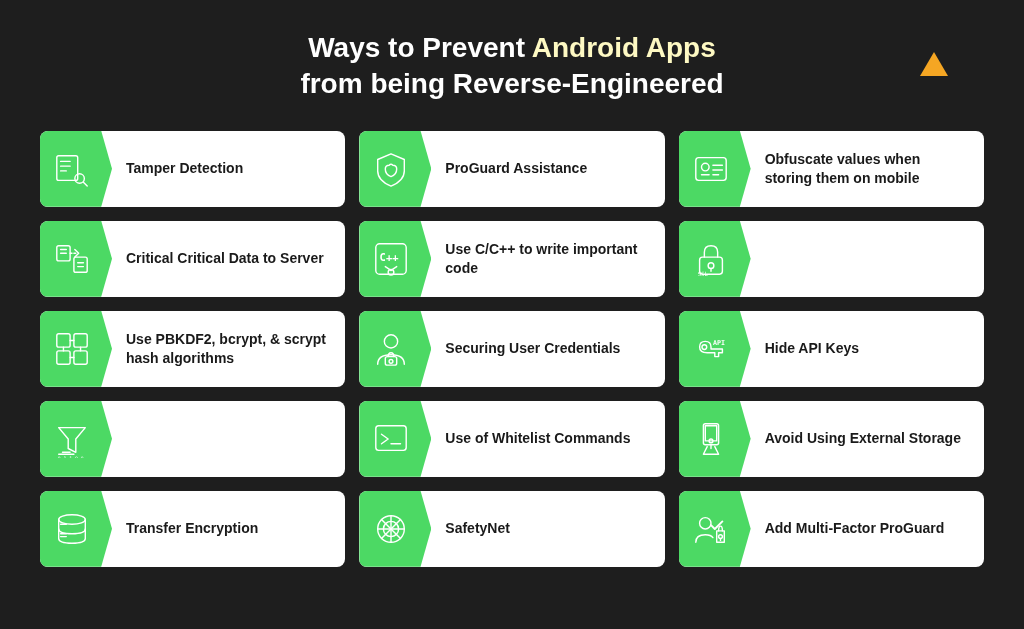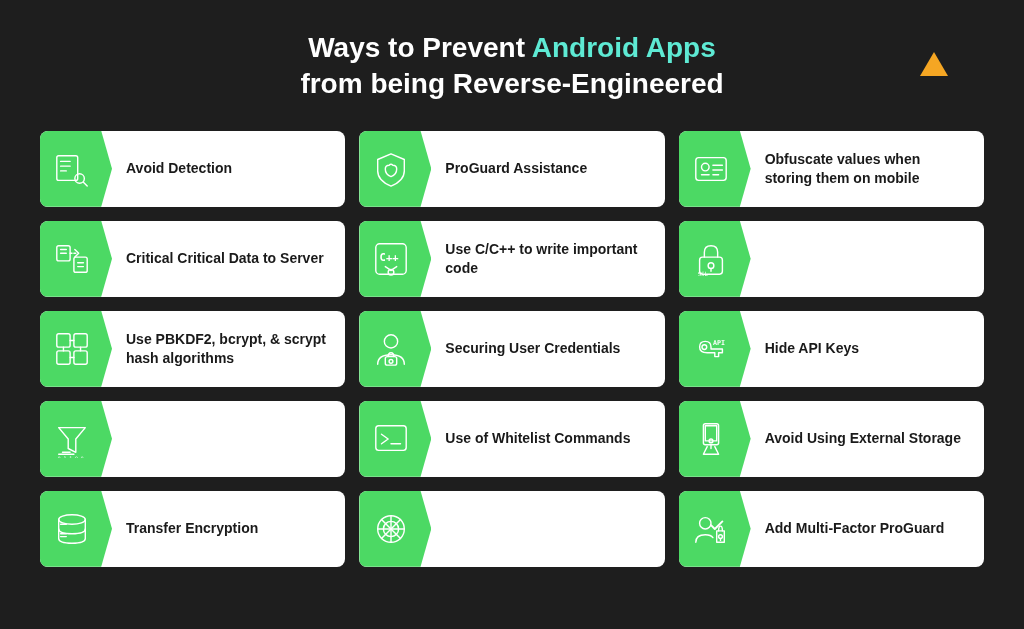--- a/index.html
+++ b/index.html
@@ -17,21 +17,21 @@
       text-align: center;
       margin-bottom: 28px;
     }
     .title-line {
       font-size: 28px;
       font-weight: 700;
       color: #ffffff;
       line-height: 1.3;
     }
     .title-line .highlight {
-      color: #5eead4;
+      color: #fef9c3;
     }
     .logo {
       position: absolute;
       top: 22px;
       right: 36px;
       width: 0;
       height: 0;
       border-left: 14px solid transparent;
       border-right: 14px solid transparent;
       border-bottom: 24px solid #f5a623;
@@ -101,21 +101,21 @@
     <div class="card-icon">
       <svg viewBox="0 0 40 40">
         <rect x="4" y="6" width="22" height="26" rx="2"></rect>
         <line x1="8" y1="12" x2="18" y2="12"></line>
         <line x1="8" y1="17" x2="18" y2="17"></line>
         <line x1="8" y1="22" x2="14" y2="22"></line>
         <circle cx="28" cy="30" r="5"></circle>
         <line x1="32" y1="34" x2="36" y2="38"></line>
       </svg>
     </div>
-    <div class="card-text">Avoid Detection</div>
+    <div class="card-text">Tamper Detection</div>
   </div>
 
   <div class="card">
     <div class="card-icon">
       <svg viewBox="0 0 40 40">
         <path d="M20 4 L34 10 L34 22 Q34 32 20 38 Q6 32 6 22 L6 10 Z"></path>
         <path d="M14 20 Q14 16 18 16 Q20 14 22 16 Q26 16 26 20 Q26 26 20 28 Q14 26 14 20Z"></path>
       </svg>
     </div>
     <div class="card-text">ProGuard Assistance</div>
@@ -269,20 +269,21 @@
     <div class="card-icon">
       <svg viewBox="0 0 40 40">
         <circle cx="20" cy="20" r="14"></circle>
         <circle cx="20" cy="20" r="8"></circle>
         <line x1="20" y1="6" x2="20" y2="34"></line>
         <line x1="6" y1="20" x2="34" y2="20"></line>
         <line x1="10" y1="10" x2="30" y2="30"></line>
         <line x1="30" y1="10" x2="10" y2="30"></line>
       </svg>
     </div>
+    <div class="card-text">SafetyNet</div>
   </div>
 
   <div class="card">
     <div class="card-icon">
       <svg viewBox="0 0 40 40">
         <circle cx="14" cy="14" r="6"></circle>
         <path d="M4 34 Q4 26 14 26 Q20 26 22 29"></path>
         <path d="M26 22 L34 22 L34 34 L26 34 Z" stroke-width="1.5"></path>
         <path d="M28 22 Q28 17 30 17 Q32 17 32 22"></path>
         <circle cx="30" cy="28" r="2"></circle>

